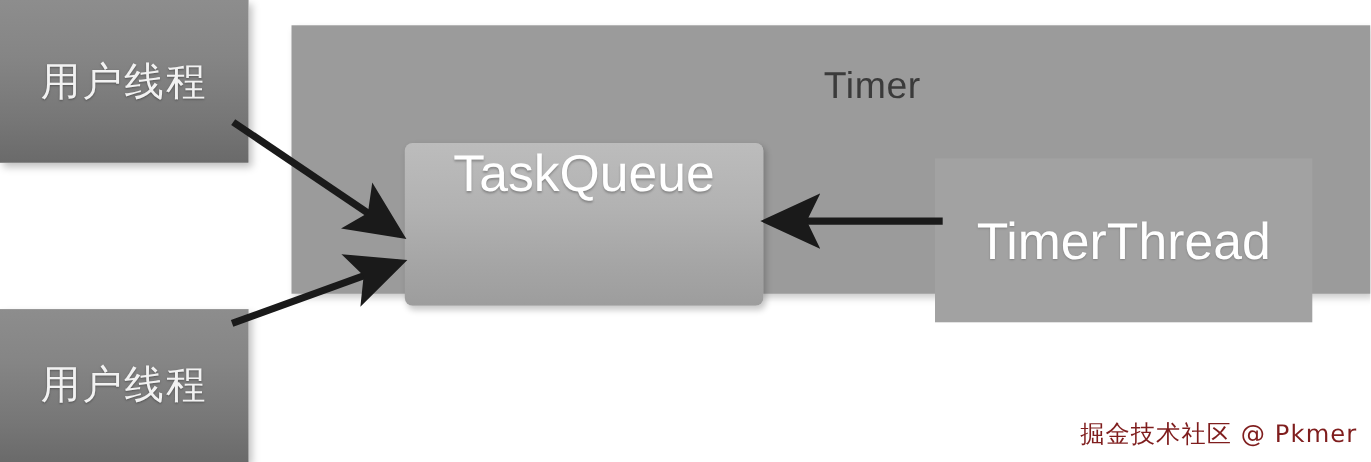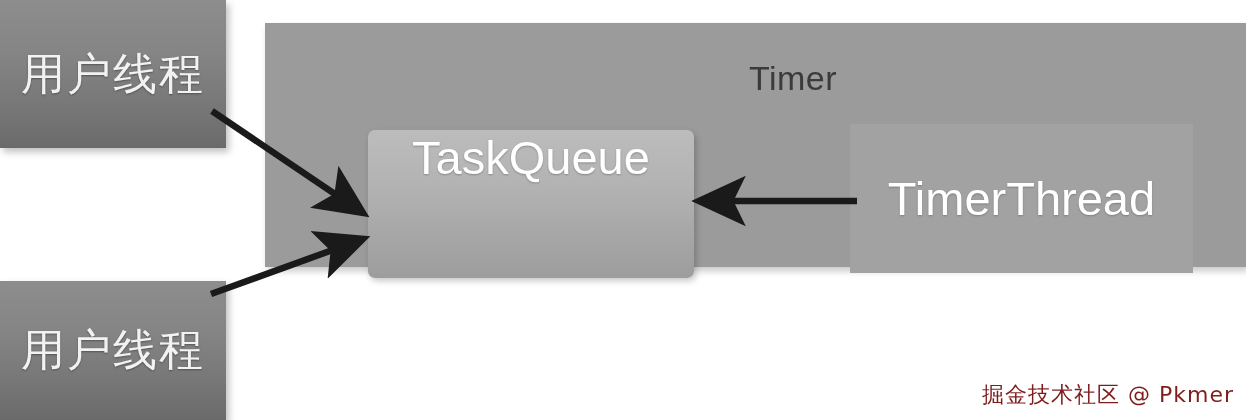--- a/index.html
+++ b/index.html
@@ -48,21 +48,21 @@
     width: 226px;
     background: linear-gradient(to bottom, #8d8d8d 0%, #858585 35%, #767676 75%, #6a6a6a 100%);
     box-shadow: 3px 4px 7px rgba(0,0,0,0.25);
     display: flex;
     align-items: center;
     justify-content: center;
   }
   .user-thread-box.top { top: 0px; height: 148px; }
   .user-thread-box.bottom { top: 281px; height: 139px; }
   .user-thread-label {
-    font-size: 44px;
+    font-size: 36px;
     color: #f2f2f2;
     font-family: "DejaVu Sans", sans-serif;
     letter-spacing: 2px;
     text-shadow: 0 1px 2px rgba(0,0,0,0.35);
     white-space: nowrap;
   }
 
   
   .taskqueue-box {
     position: absolute;
@@ -83,21 +83,21 @@
     font-family: "Liberation Sans", sans-serif;
     letter-spacing: 0px;
     text-shadow: 0 1px 2px rgba(0,0,0,0.25);
     white-space: nowrap;
   }
 
   
   .timerthread-box {
     position: absolute;
     left: 850px;
-    top: 124px;
+    top: 144px;
     width: 343px;
     height: 149px;
     background: #a2a2a2;
     display: flex;
     align-items: center;
     justify-content: center;
   }
   .timerthread-label {
     font-size: 47px;
     color: #ffffff;

